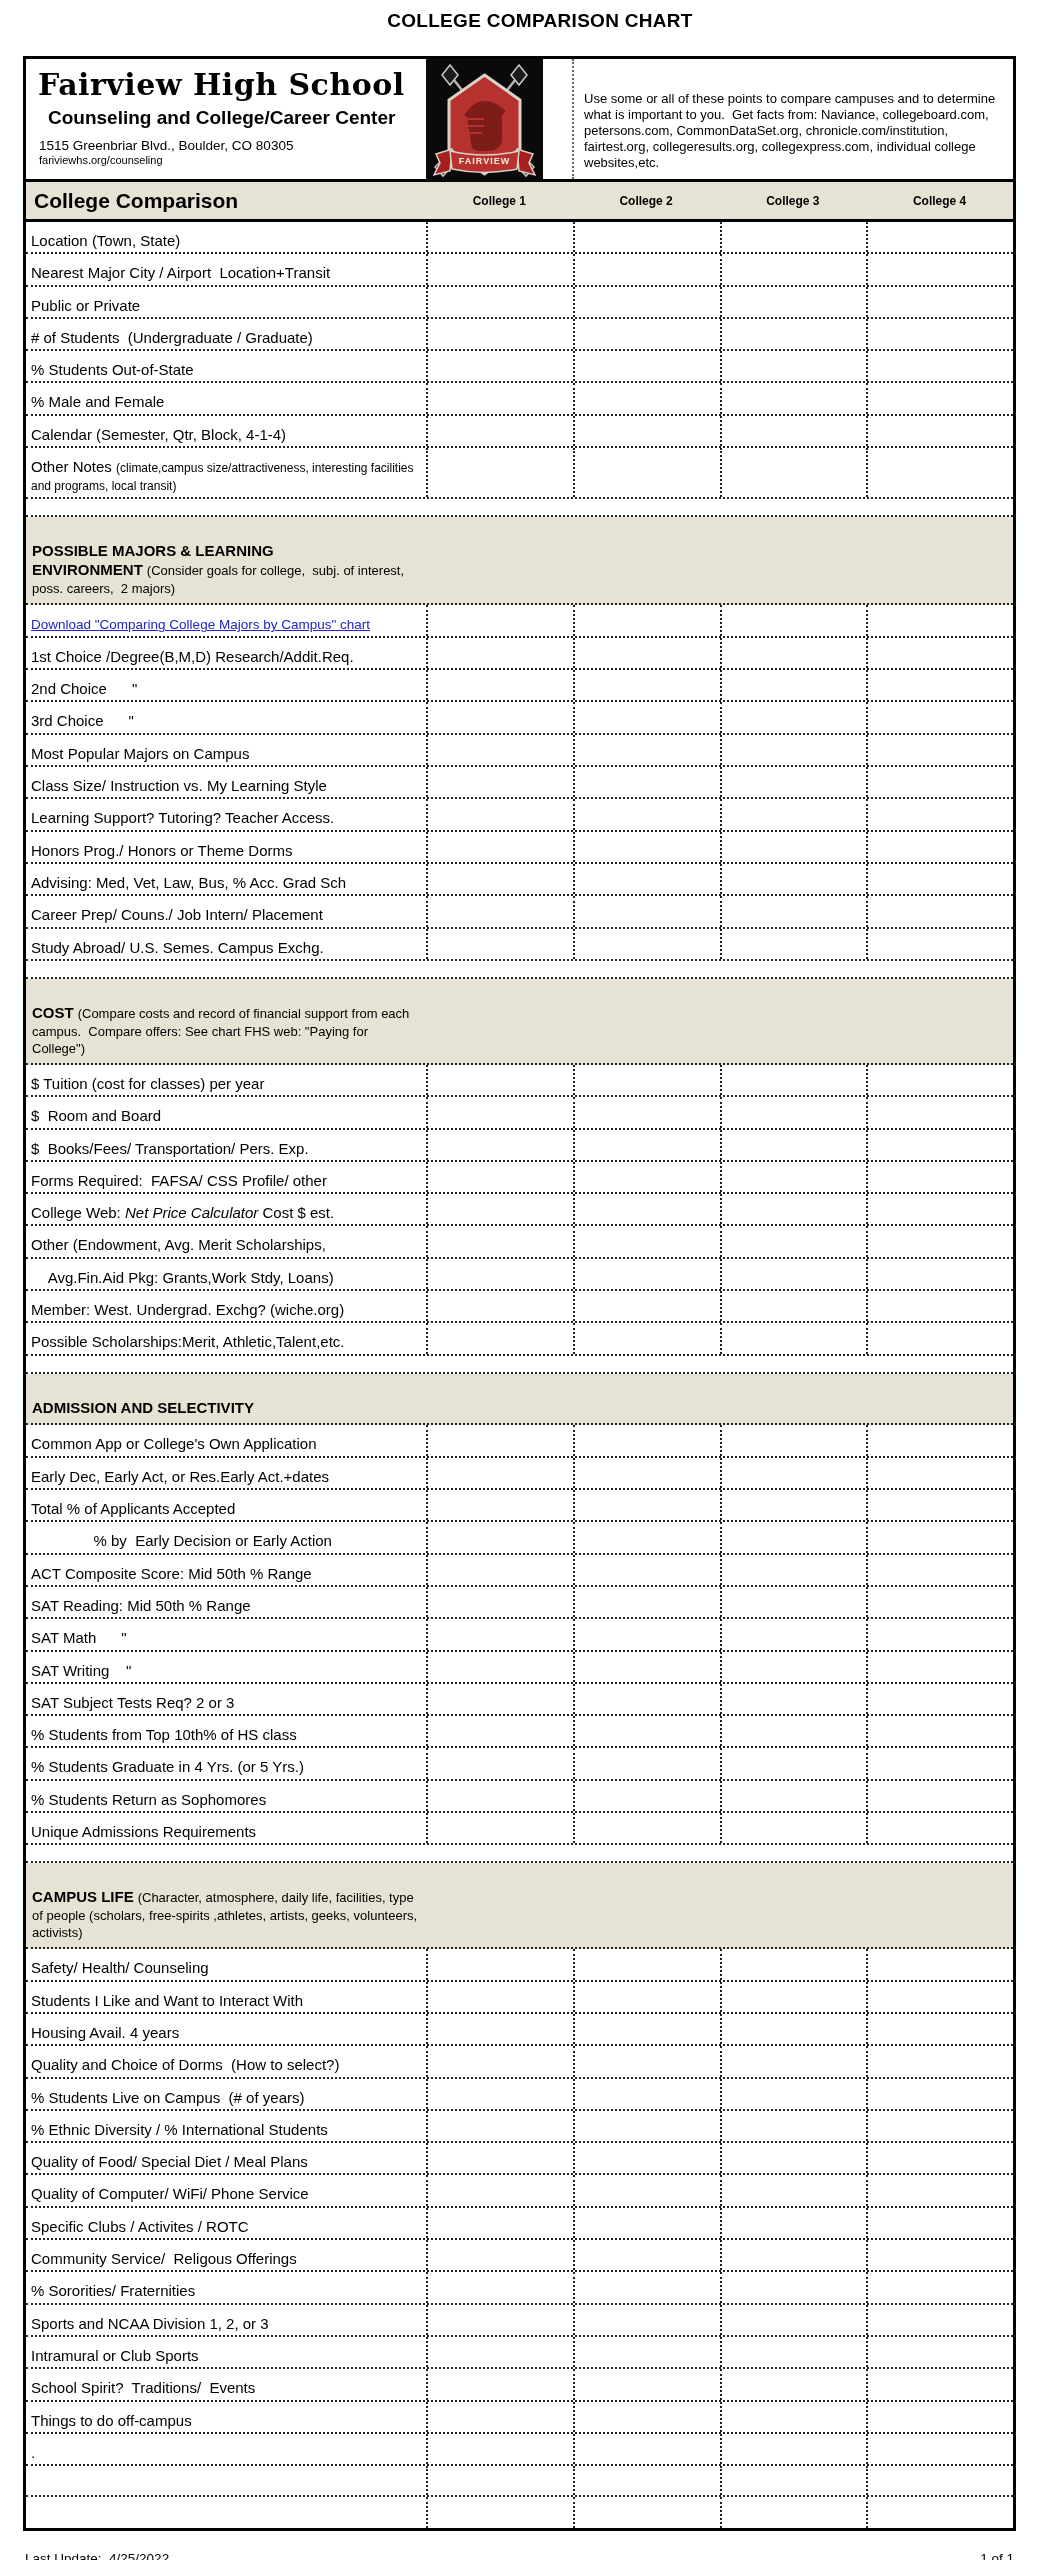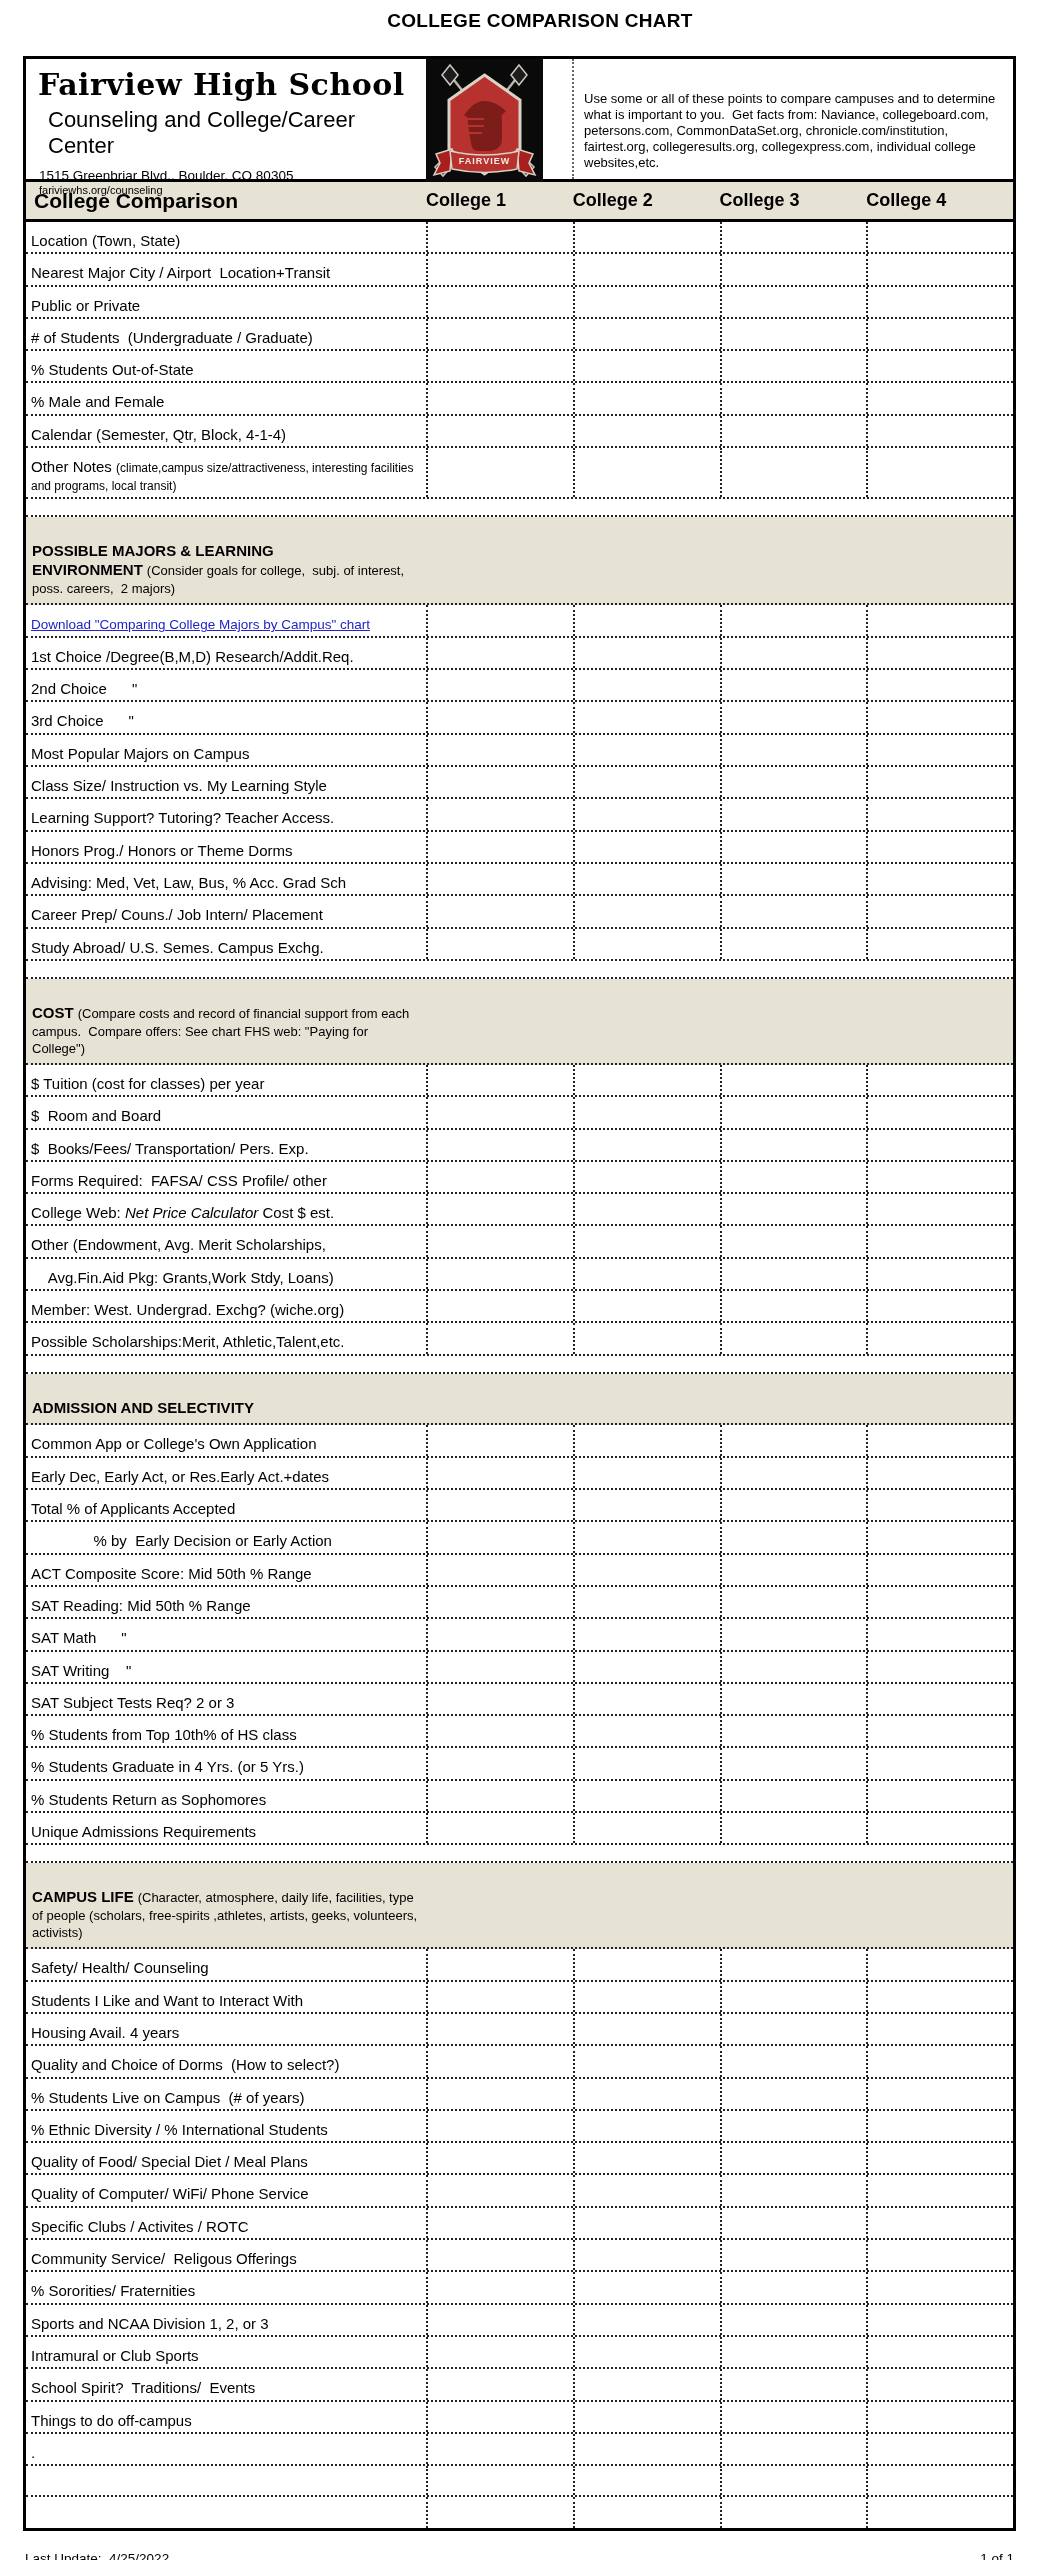--- a/index.html
+++ b/index.html
@@ -9,31 +9,31 @@
   }
   .page-title{
     text-align:center;font-weight:bold;font-size:19px;padding-top:10px;letter-spacing:.3px;margin-left:41px;
   }
   .sheet{margin:24px 23px 0 23px;width:993px;border:3px solid #000;box-sizing:border-box;background:#fff;}
 
   
   .hdr{display:flex;border-bottom:3px solid #000;height:123px;box-sizing:border-box;}
   .school-box{width:400px;box-sizing:border-box;flex:none;border-radius:26px;}
   .school-name{font-family:"DejaVu Serif", serif;font-weight:700;font-size:30px;padding:8px 0 0 12px;letter-spacing:.5px;}
-  .school-dept{font-size:22px;font-weight:normal;padding:5px 0 0 22px;}
+  .school-dept{font-size:19px;font-weight:bold;padding:5px 0 0 22px;}
   .school-addr{font-size:13.5px;padding:9px 0 0 13px;}
   .school-web{font-size:11px;padding:1px 0 0 13px;}
   .crest-box{width:117px;flex:none;background:#0a0a0a;}
   .hdr-gap{width:29px;flex:none;}
   .intro-box{flex:1;border-left:2px dotted #666;padding:32px 8px 0 10px;font-size:13px;line-height:16px;white-space:pre-wrap;box-sizing:border-box;}
 
   
   .cc-row{display:flex;background:#e7e3d4;border-bottom:3px solid #000;height:37px;align-items:center;}
   .cc-title{width:400px;flex:none;font-size:21px;font-weight:bold;padding-left:8px;box-sizing:border-box;}
-  .cc-col{flex:1;font-weight:bold;font-size:18px;}
+  .cc-col{flex:1;text-align:center;font-weight:bold;font-size:12px;}
 
   
   .row{display:flex;border-bottom:2px dotted #222;min-height:31px;box-sizing:border-box;}
   .row.tall{min-height:45px;}
   .row:last-child{border-bottom:none;}
   .label-cell{width:400px;flex:none;padding:10px 4px 2px 5px;font-size:15px;box-sizing:border-box;line-height:1.22;}
   .lab{white-space:pre-wrap;}
   em.lab{font-style:italic;}
   .note{font-size:12px;}
   .cell{flex:1;border-left:2px dotted #222;}

